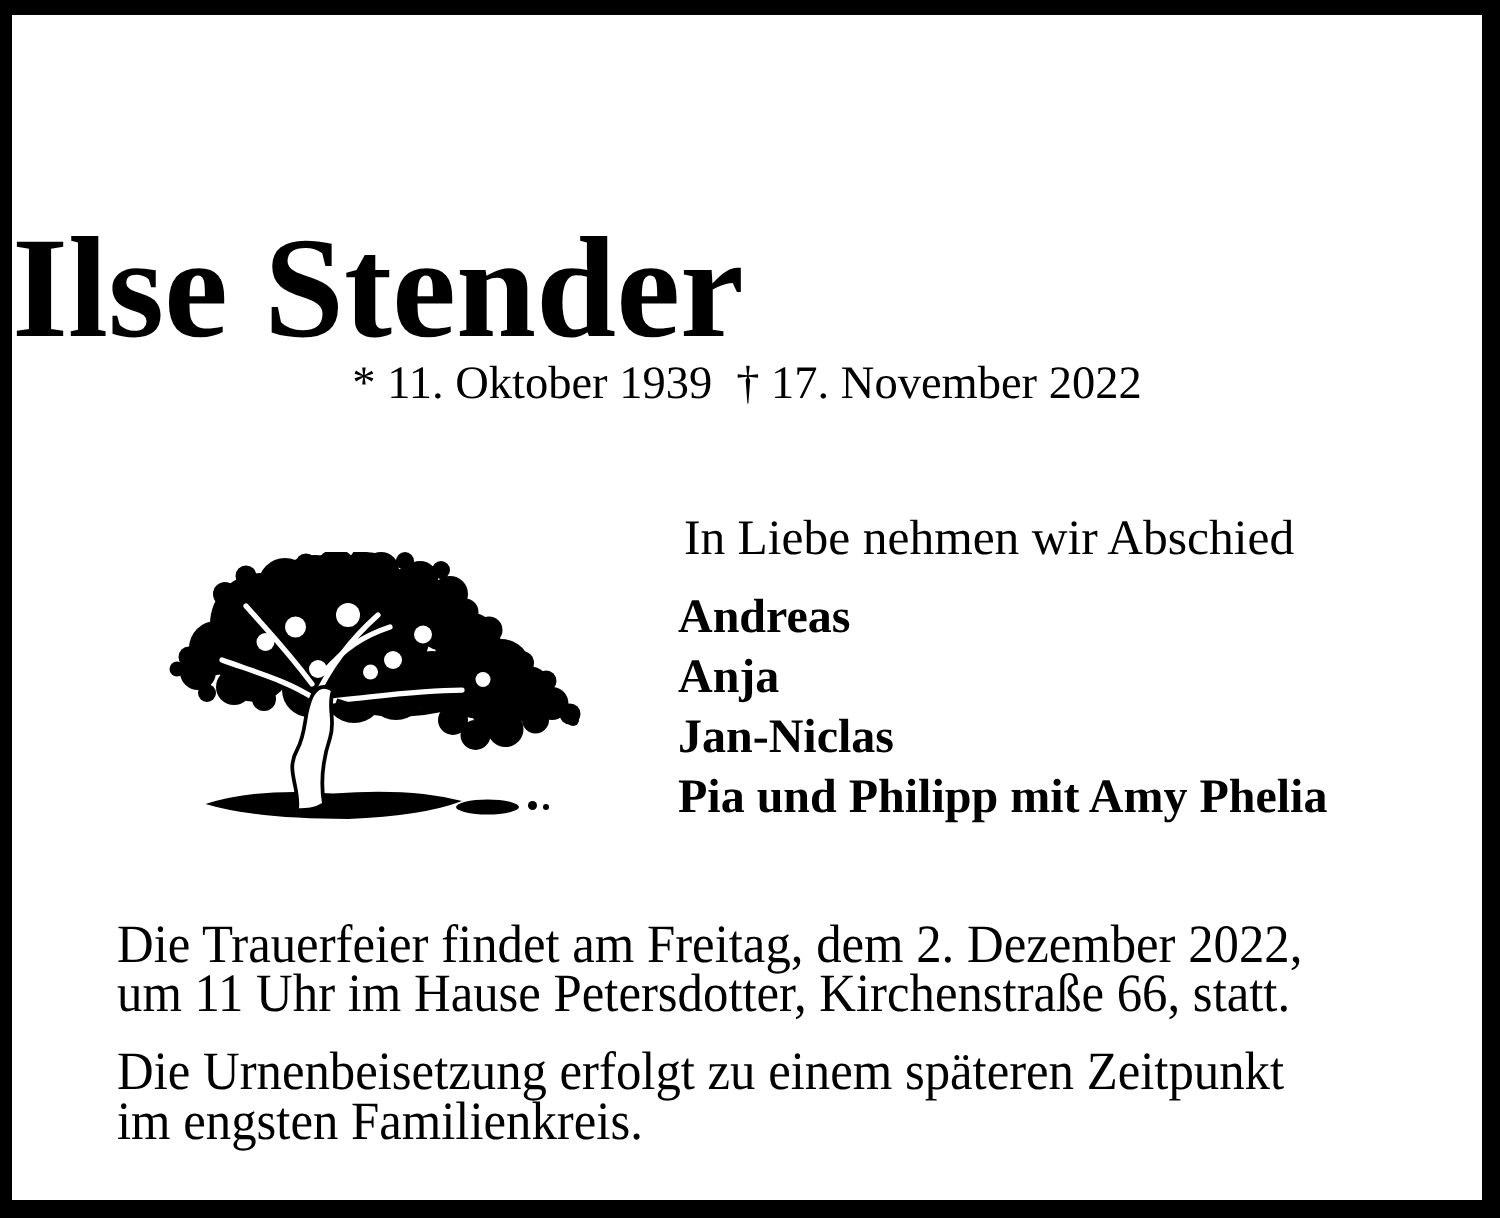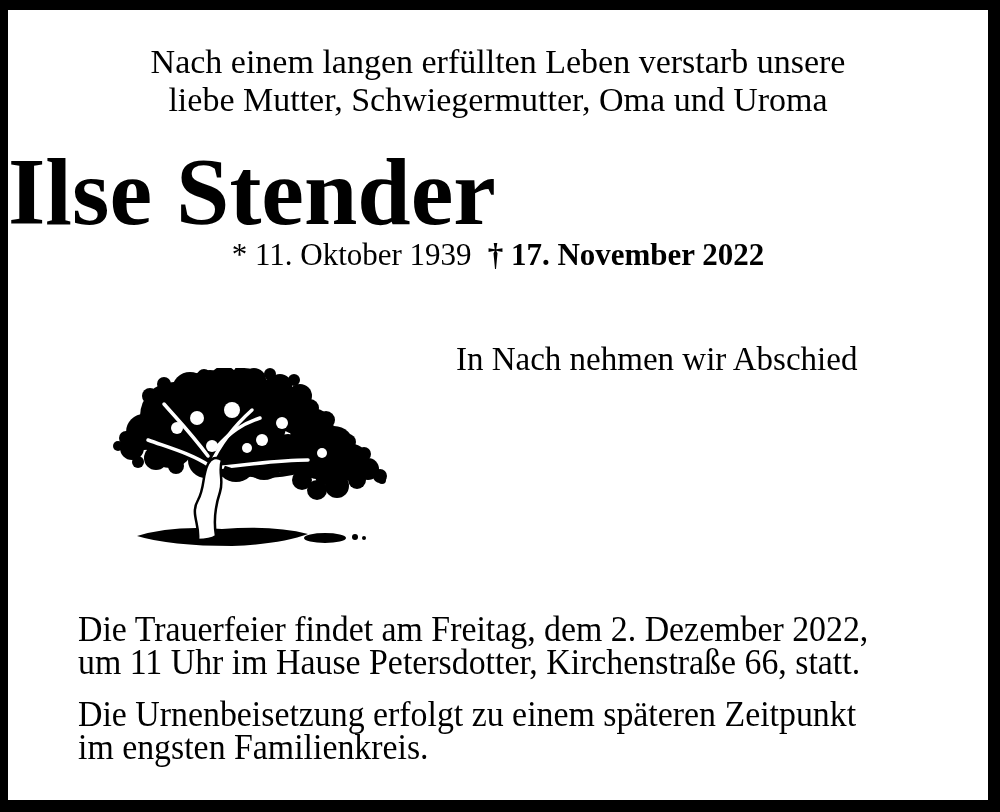--- a/index.html
+++ b/index.html
@@ -31,21 +31,21 @@
     font-weight: bold;
     white-space: nowrap;
   }
   .dates {
     top: 227px; left: 0; right: 0;
     text-align: center;
     font-size: 31px;
     line-height: 36px;
     white-space: nowrap;
   }
-  .dates .death { margin-left: 16px; font-weight: bold; }
+  .dates .death { margin-left: 16px; }
   .tree-wrap { left: 104px; top: 358px; width: 290px; height: 185px; }
   .farewell-heading {
     left: 448px; top: 330px;
     font-size: 33px;
     line-height: 38px;
     white-space: nowrap;
   }
   .mourners {
     left: 444px; top: 380px;
     font-size: 32px;
@@ -63,24 +63,20 @@
   }
   .para-funeral { top: 603px; }
   .para-urn { top: 688px; }
   .line { display: block; }
 </style>
 </head>
 <body>
 
 <div class="page">
 
-  <div class="abs intro">
-    <span class="line">Nach einem langen erfüllten Leben verstarb unsere</span>
-    <span class="line">liebe Mutter, Schwiegermutter, Oma und Uroma</span>
-  </div>
 
   <div class="abs deceased-name">Ilse Stender</div>
 
   <div class="abs dates">
     <span class="birth">* 11. Oktober 1939</span><span class="death">† 17. November 2022</span>
   </div>
 
   <div class="abs tree-wrap">
     <svg viewBox="0 0 290 185" width="290" height="185" xmlns="http://www.w3.org/2000/svg">
 
@@ -160,22 +156,28 @@
         <path d="M96,88 C78,64 66,52 52,36"></path>
         <path d="M104,80 C118,64 130,56 148,50"></path>
       </g>
 
       <path d="M112,100 C145,112 175,108 205,98" stroke="#000000" stroke-width="5" fill="none"></path>
 
       <path d="M86,172 C88,156 78,146 86,132 C93,119 90,108 96,96 C99,90 104,88 110,92 C106,104 112,112 108,124 C104,136 101,150 104,168 C98,172 92,172 86,172 Z" fill="#ffffff" stroke="#000000" stroke-width="2.5"></path>
     </svg>
   </div>
 
-  <div class="abs farewell-heading">In Nach nehmen wir Abschied</div>
+  <div class="abs farewell-heading">In Liebe nehmen wir Abschied</div>
 
+  <div class="abs mourners">
+    <span class="line">Andreas</span>
+    <span class="line">Anja</span>
+    <span class="line">Jan-Niclas</span>
+    <span class="line">Pia und Philipp mit Amy Phelia</span>
+  </div>
 
   <div class="abs para para-funeral">
     <span class="line">Die Trauerfeier findet am Freitag, dem 2. Dezember 2022,</span>
     <span class="line">um 11 Uhr im Hause Petersdotter, Kirchenstraße 66, statt.</span>
   </div>
 
   <div class="abs para para-urn">
     <span class="line">Die Urnenbeisetzung erfolgt zu einem späteren Zeitpunkt</span>
     <span class="line">im engsten Familienkreis.</span>
   </div>

